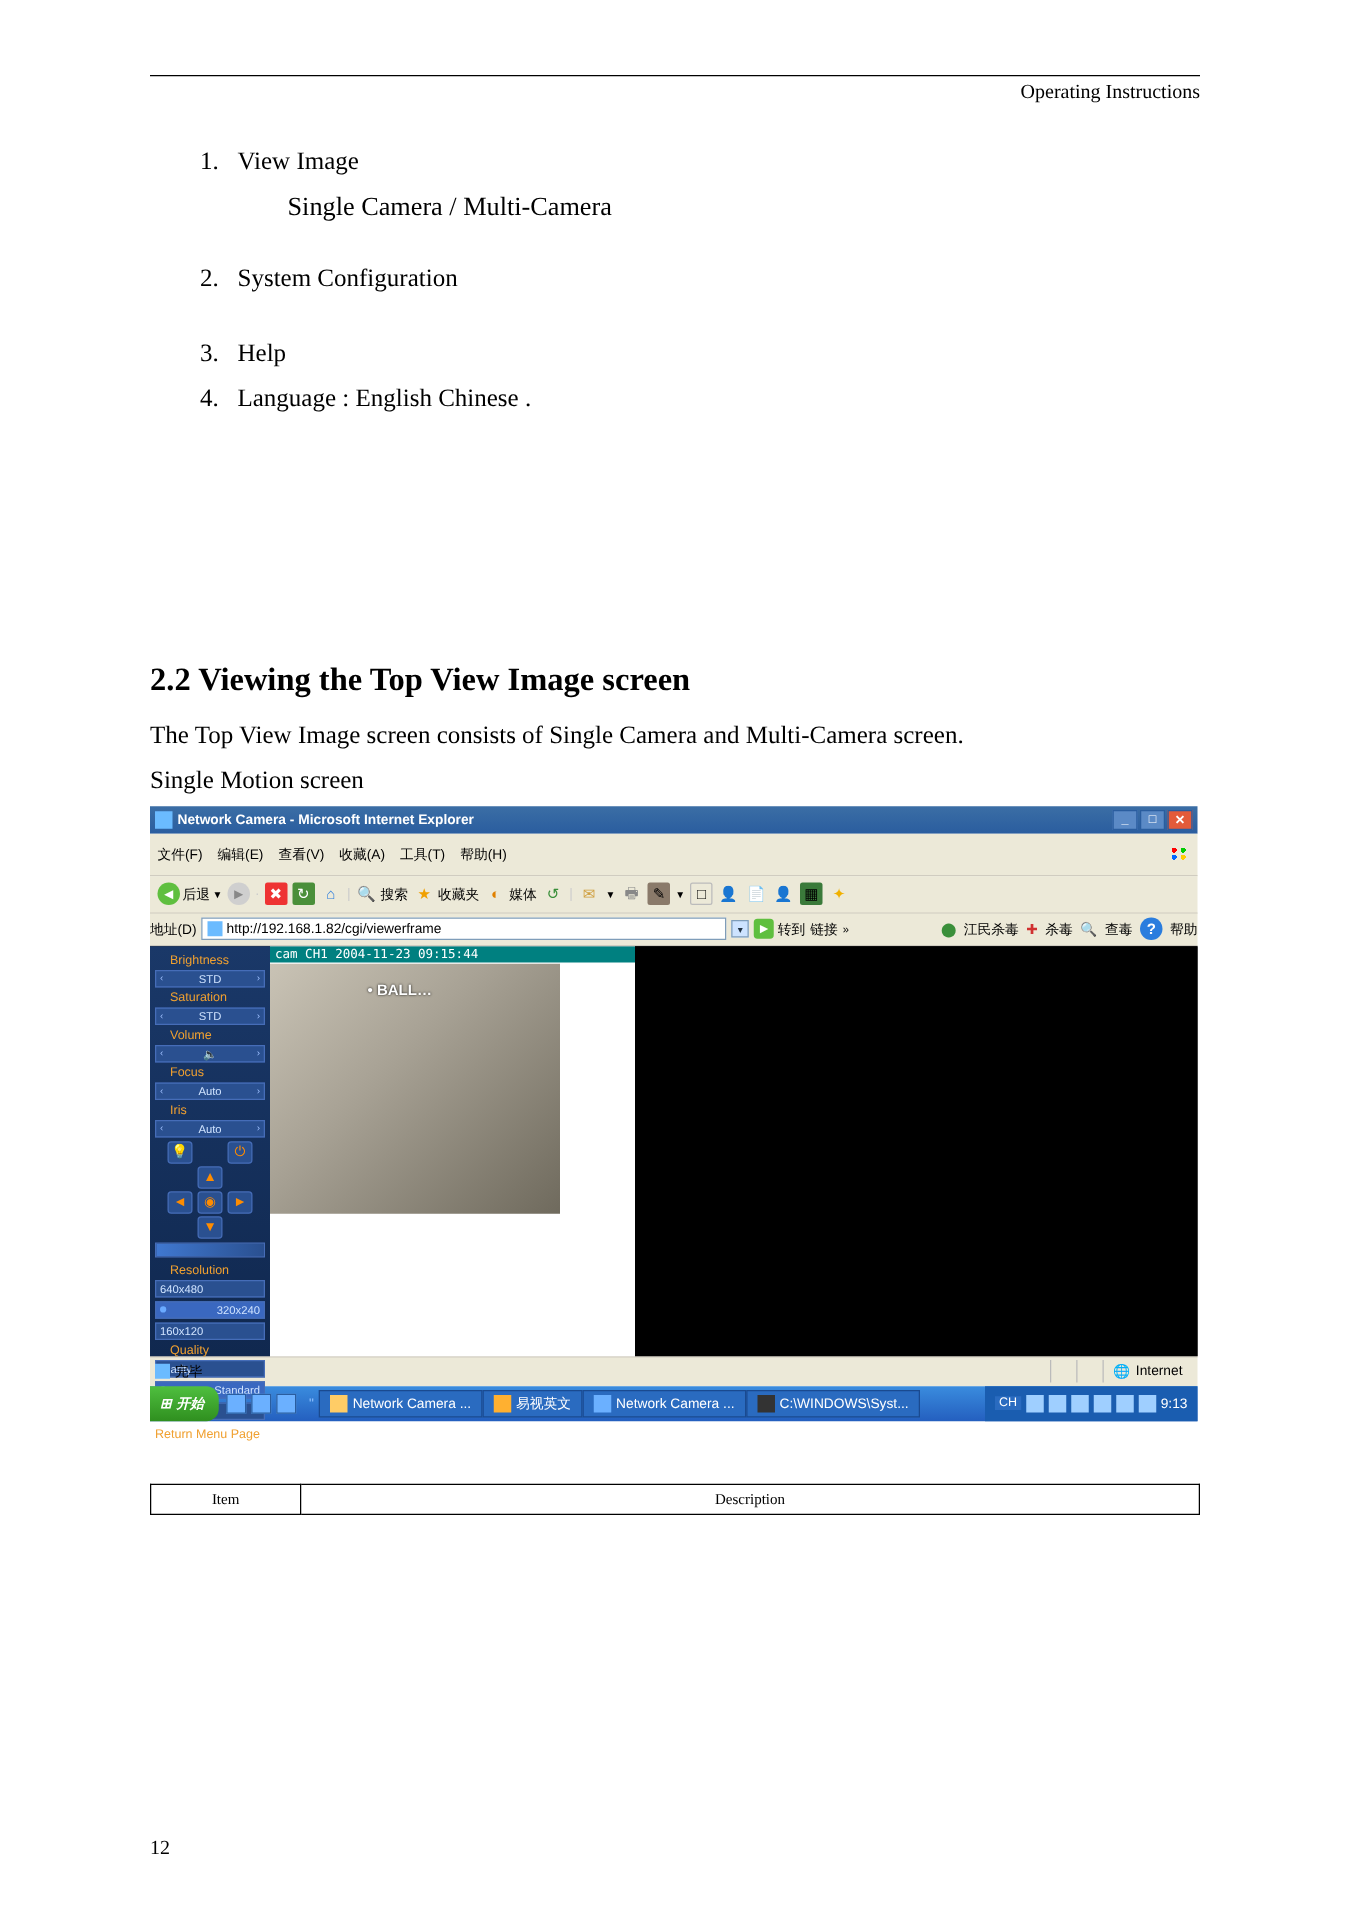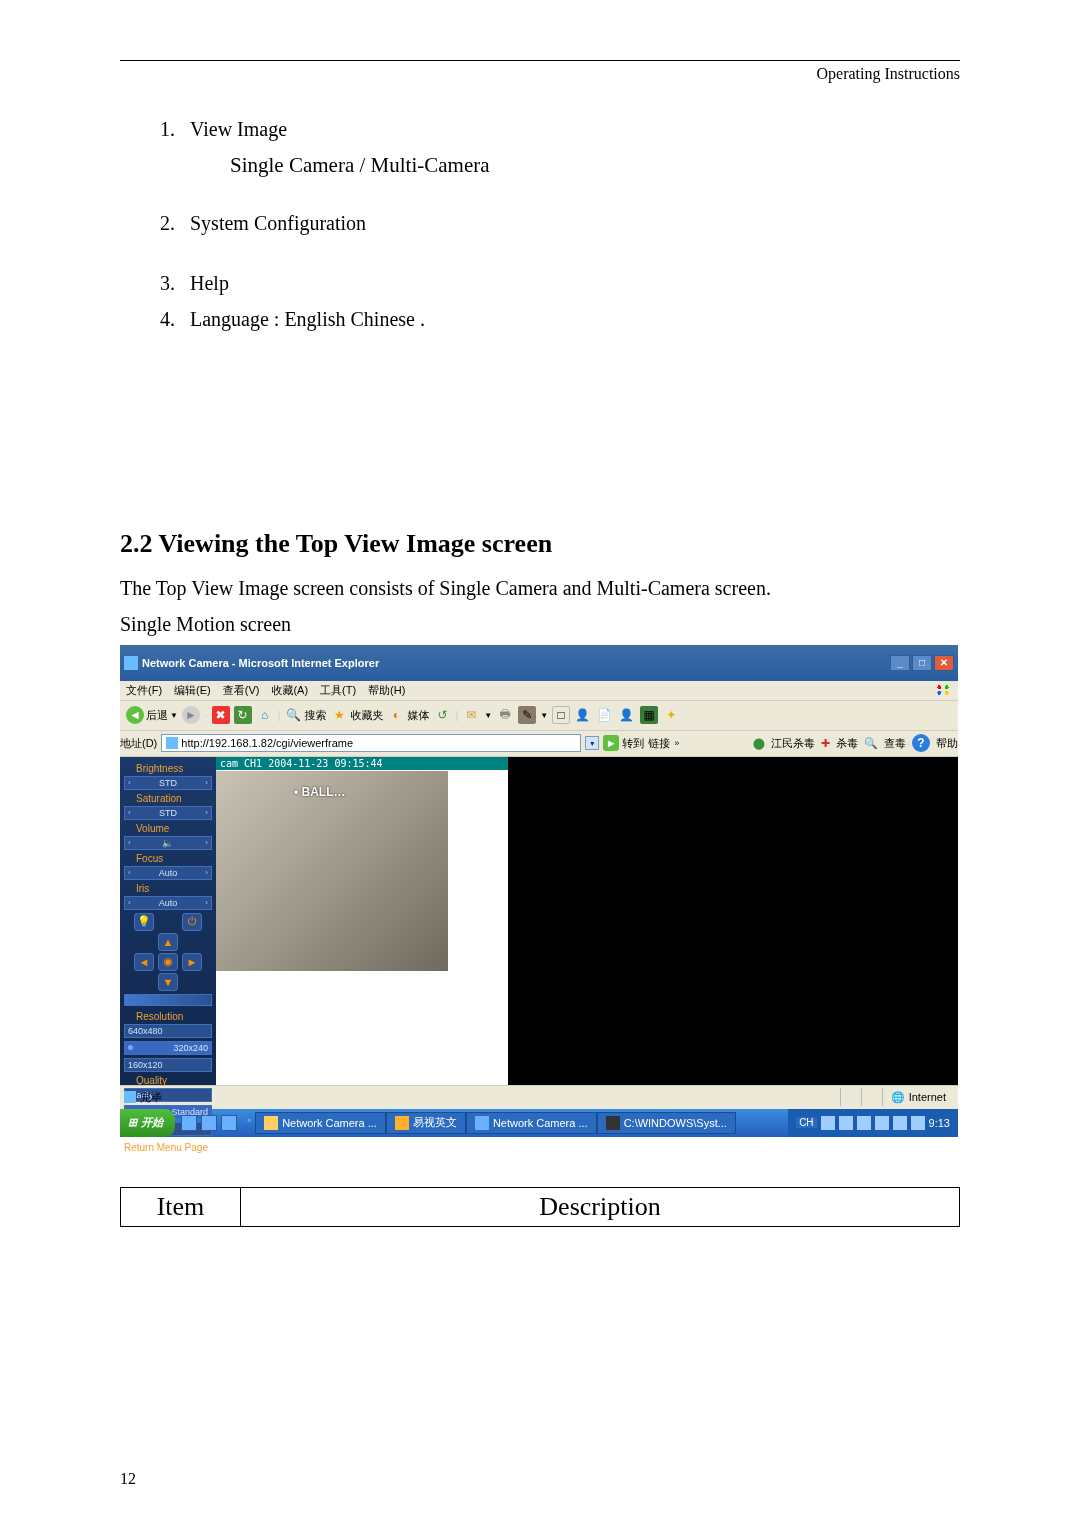--- a/index.html
+++ b/index.html
@@ -46,37 +46,37 @@
       line-height: 1.5;
       margin-bottom: 6px;
     }
     .screenshot {
       width: 838px;
       height: 466px;
       position: relative;
       font-family: Tahoma, sans-serif;
     }
     .titlebar {
-      height: 36px;
+      height: 22px;
       background: linear-gradient(#3b6ea5, #2a5d9f);
       color: #fff;
       font-size: 11px;
       font-weight: bold;
       display: flex;
       align-items: center;
       padding: 0 4px;
       justify-content: space-between;
     }
     .titlebar-left { display: flex; align-items: center; gap: 4px; }
     .ie-logo { width: 14px; height: 14px; background: #6bbbff; display: inline-block; }
     .win-btns { display: flex; gap: 2px; }
     .win-btn { width: 20px; height: 16px; display: flex; align-items: center; justify-content: center; font-size: 10px; background: #5b8ac6; color: #fff; border: 1px solid #2a5d9f; }
     .win-close { background: #e35b3a; }
     .menubar {
-      height: 20px;
+      height: 34px;
       background: #ece9d8;
       border-bottom: 1px solid #d0ccc0;
       font-size: 11px;
       display: flex;
       align-items: center;
       padding: 0 6px;
       gap: 12px;
       color: #000;
       justify-content: space-between;
     }
@@ -237,21 +237,21 @@
       gap: 4px;
     }
     .tray-ico { width: 14px; height: 14px; background: #9fcfff; }
     .lang-box { background: #2a6bc0; padding: 0 3px; font-size: 10px; }
     .table-wrap {
       margin-top: 76px;
     }
     table.desc {
       border-collapse: collapse;
       width: 100%;
-      font-size: 26px;
+      font-size: 12px;
     }
     table.desc td {
       border: 1px solid #000;
       padding: 4px 8px;
       text-align: center;
     }
     table.desc td:first-child { width: 120px; }
     .page-num {
       position: absolute;
       bottom: 40px;

